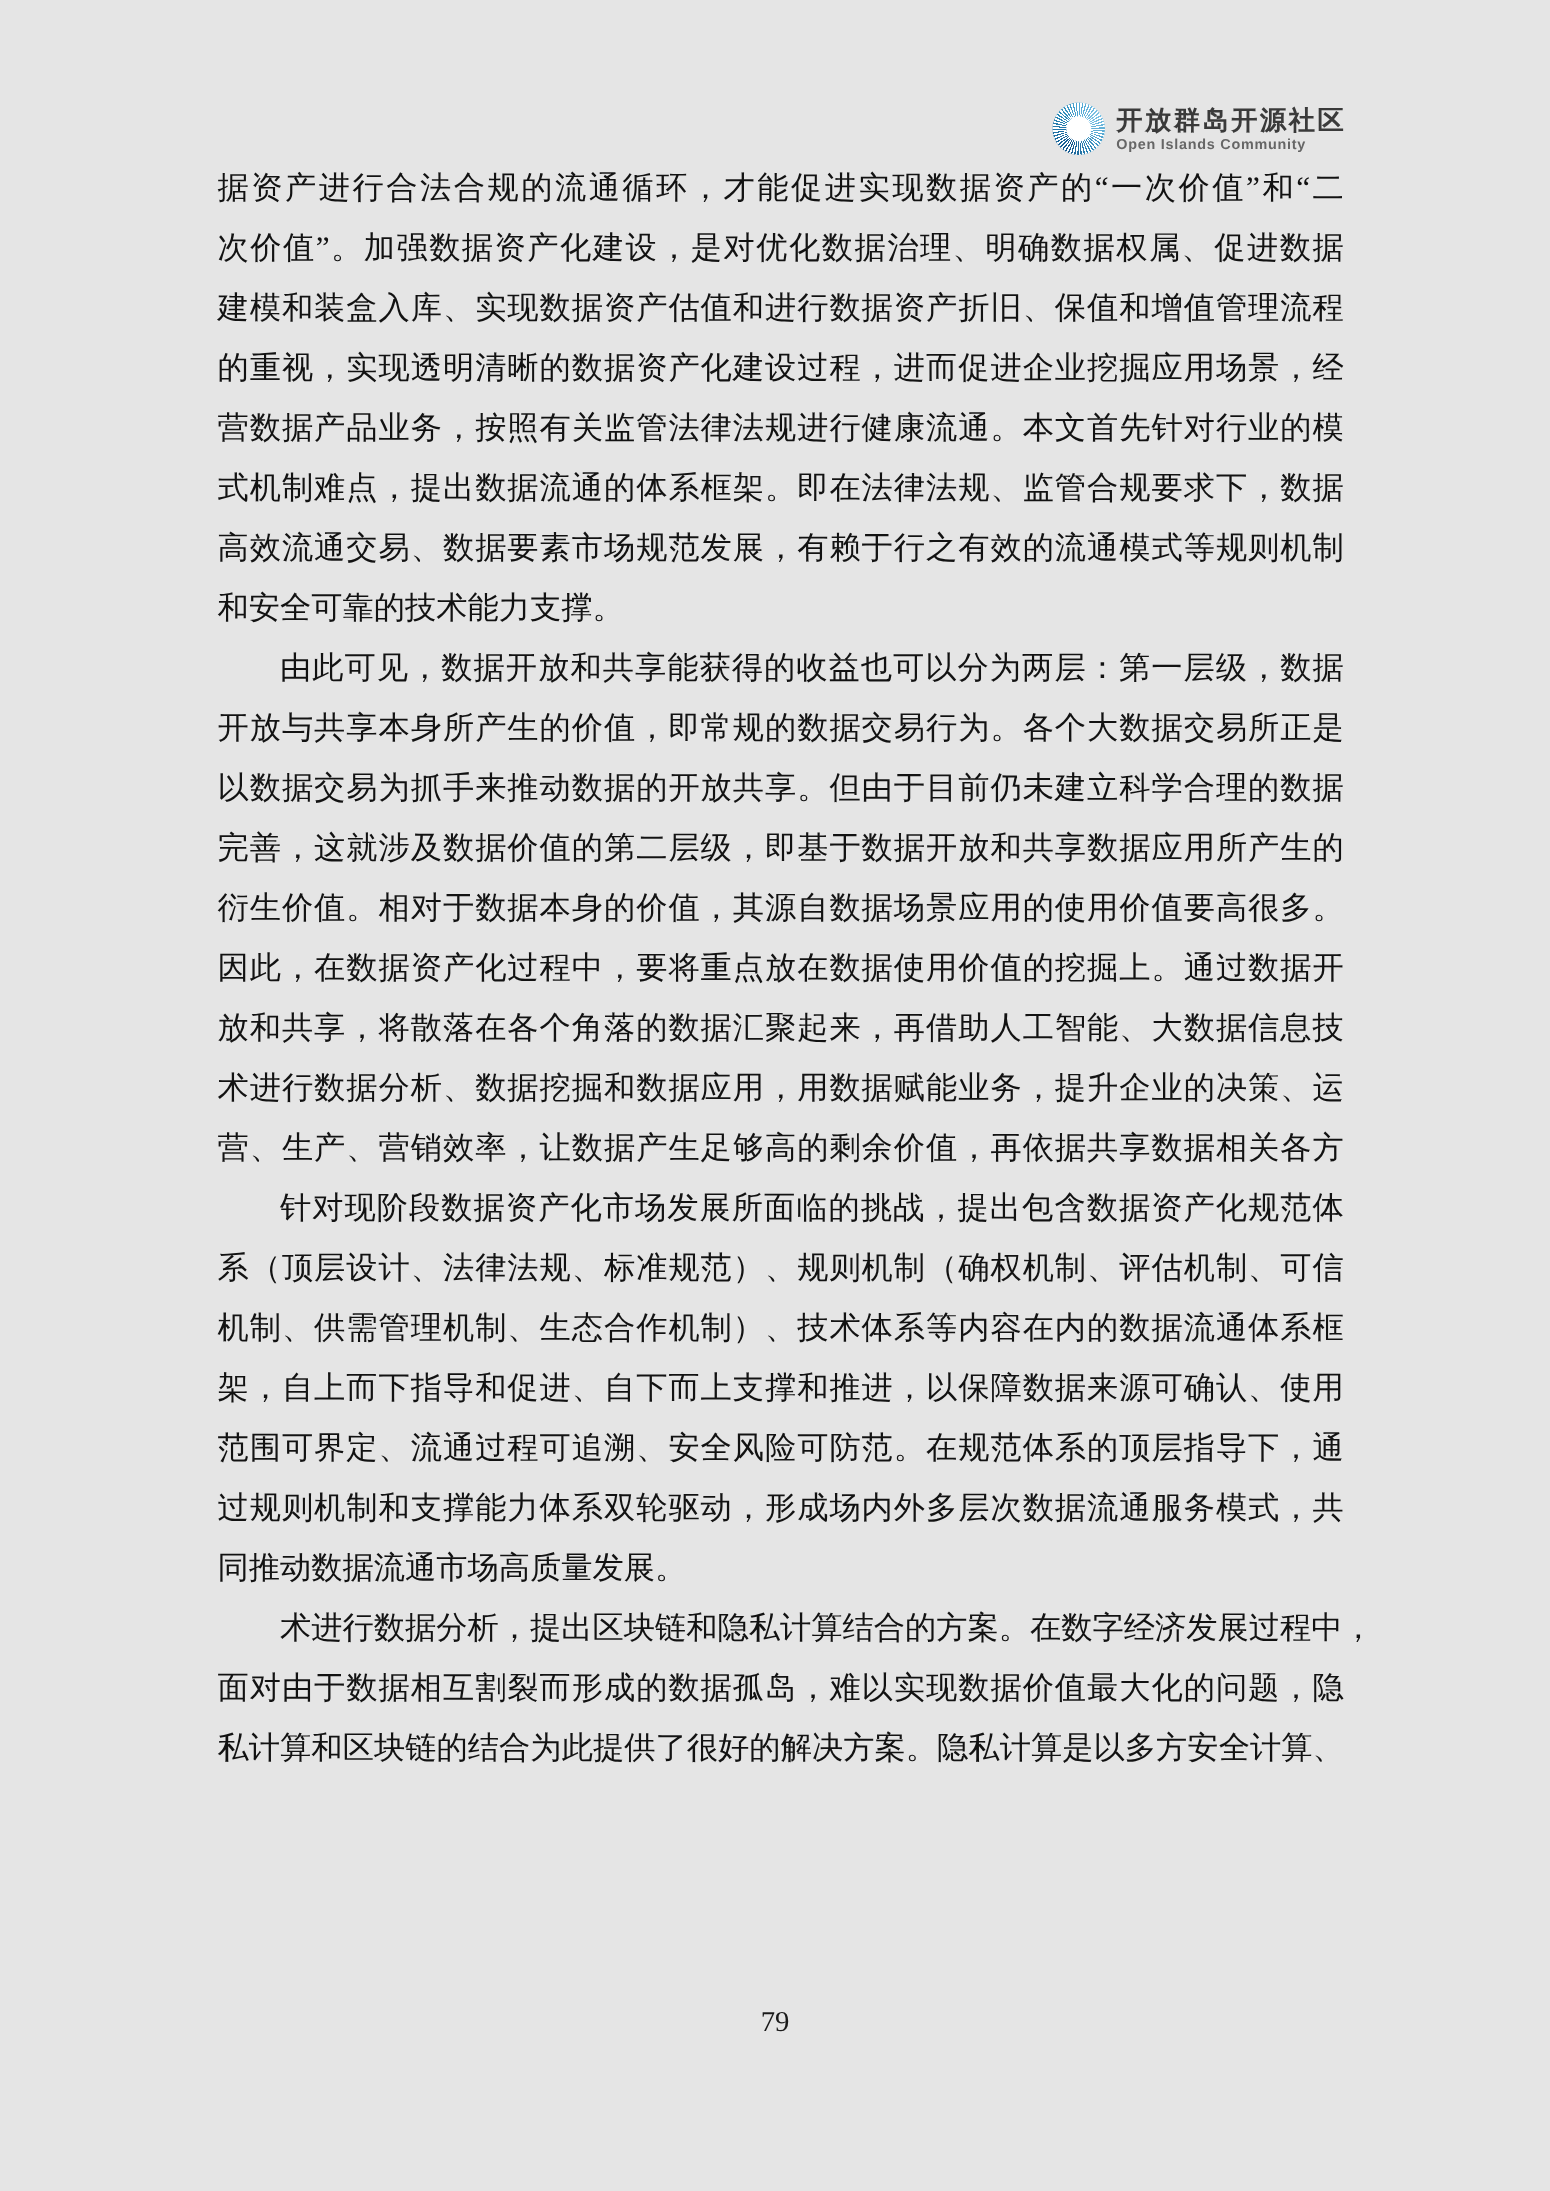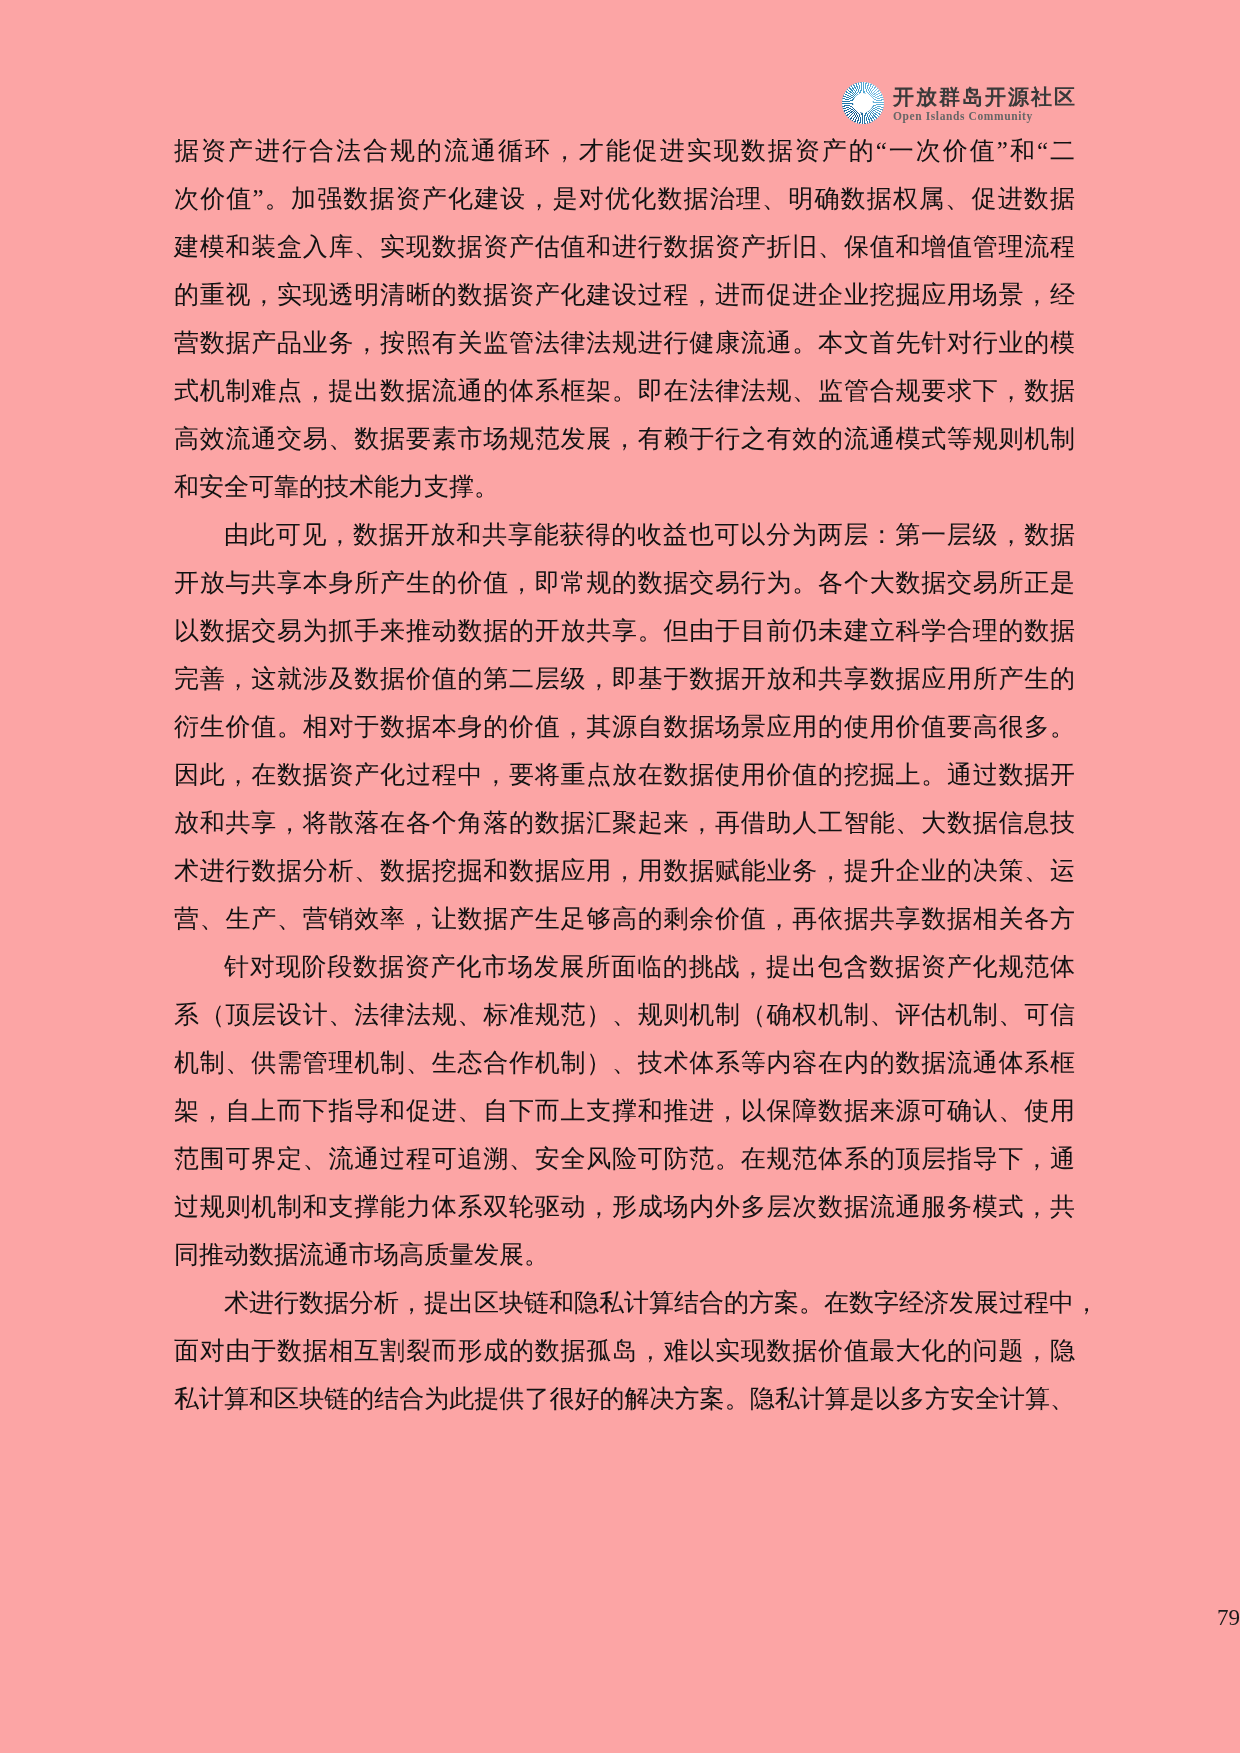--- a/index.html
+++ b/index.html
@@ -4,21 +4,21 @@
 <style>
   html,body{margin:0;padding:0;}
   body{
     width:1240px;height:1753px;
     background:#ffffff;
     font-family:"Liberation Serif","DejaVu Serif",serif;
     color:#111;
     position:relative;
     overflow:hidden;
   }
-  .page{position:absolute;inset:0;background:#fca5a5;}
+  .page{position:absolute;inset:0;background:#e5e5e5;}
 
   
   .logo{
     position:absolute;top:82px;right:163px;
     display:flex;align-items:center;gap:9px;
   }
   .sunburst{
     width:42px;height:42px;border-radius:50%;
     background:conic-gradient(from -50deg,
       #2c8bb8,#4fa6d3,#7fc2e4,#57a9d2,#2e85b5,#14578c,#1d6ea3,#2c8bb8);
@@ -30,21 +30,21 @@
   }
   .sunburst::after{
     content:"";position:absolute;inset:11px;border-radius:50%;background:#ffffff;
   }
   .logo-text{display:flex;flex-direction:column;justify-content:center;}
   .logo-zh{
     font-family:"Liberation Sans","DejaVu Sans",sans-serif;
     font-size:21px;font-weight:700;color:#3a3a3a;letter-spacing:2px;line-height:25px;
   }
   .logo-en{
-    font-family:Liberation Serif, serif;
+    font-family:Liberation Sans, sans-serif;
     font-size:11.5px;font-weight:600;color:#666;letter-spacing:0.6px;line-height:14px;
   }
 
   
   .content{
     position:absolute;left:174px;right:165px;top:127px;
   }
   .line{
     font-size:25px;
     line-height:48px;
@@ -59,21 +59,21 @@
     text-align:left;
     text-align-last:left;
   }
   .line.indent{
     text-indent:2em;
   }
 
   
   .page-number{
     position:absolute;top:1605px;left:0;right:0;
-    text-align:right;
+    text-align:center;
     font-size:23px;color:#1a1a1a;
   }
 </style>
 </head>
 <body>
 
 <div class="page">
 
   <header class="logo">
     <div class="sunburst"></div>

